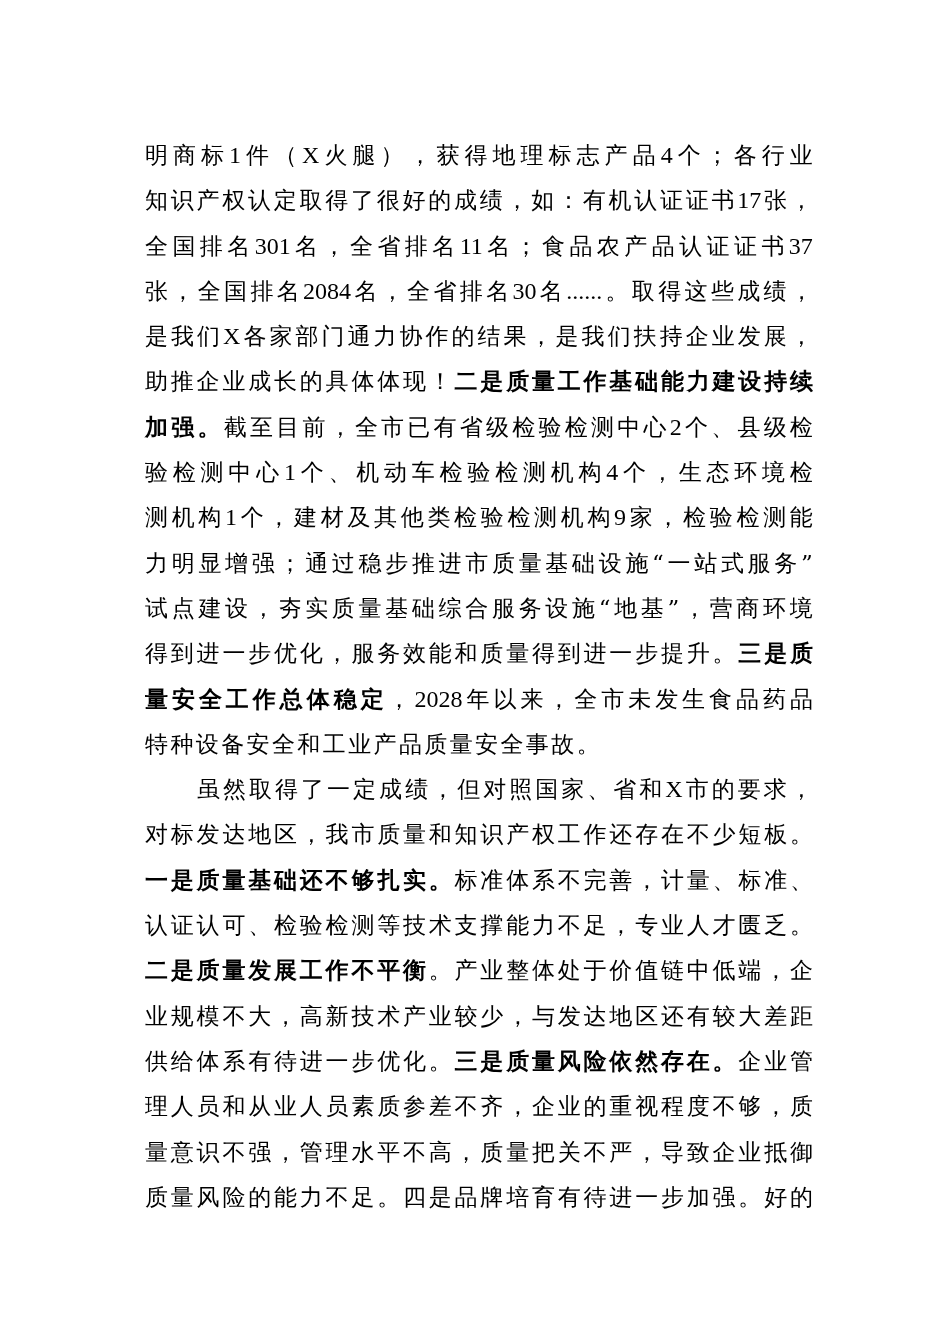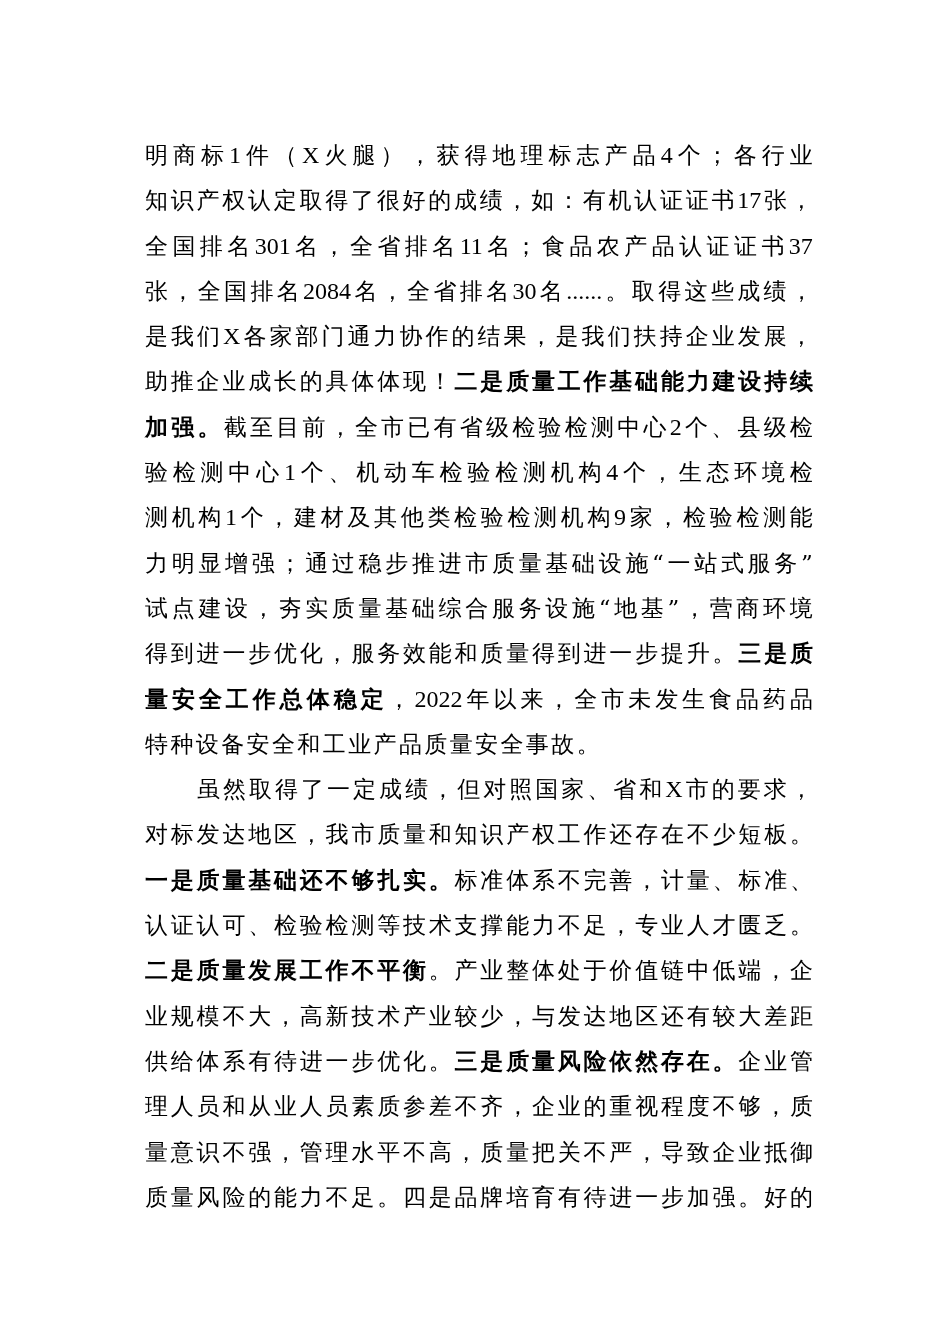--- a/index.html
+++ b/index.html
@@ -395,21 +395,21 @@
           <span class="seg b">量</span>
           <span class="seg b">安</span>
           <span class="seg b">全</span>
           <span class="seg b">工</span>
           <span class="seg b">作</span>
           <span class="seg b">总</span>
           <span class="seg b">体</span>
           <span class="seg b">稳</span>
           <span class="seg b">定</span>
           <span class="seg">，</span>
-          <span class="seg latin">2022</span>
+          <span class="seg latin">2028</span>
           <span class="seg">年</span>
           <span class="seg">以</span>
           <span class="seg">来</span>
           <span class="seg">，</span>
           <span class="seg">全</span>
           <span class="seg">市</span>
           <span class="seg">未</span>
           <span class="seg">发</span>
           <span class="seg">生</span>
           <span class="seg">食</span>

